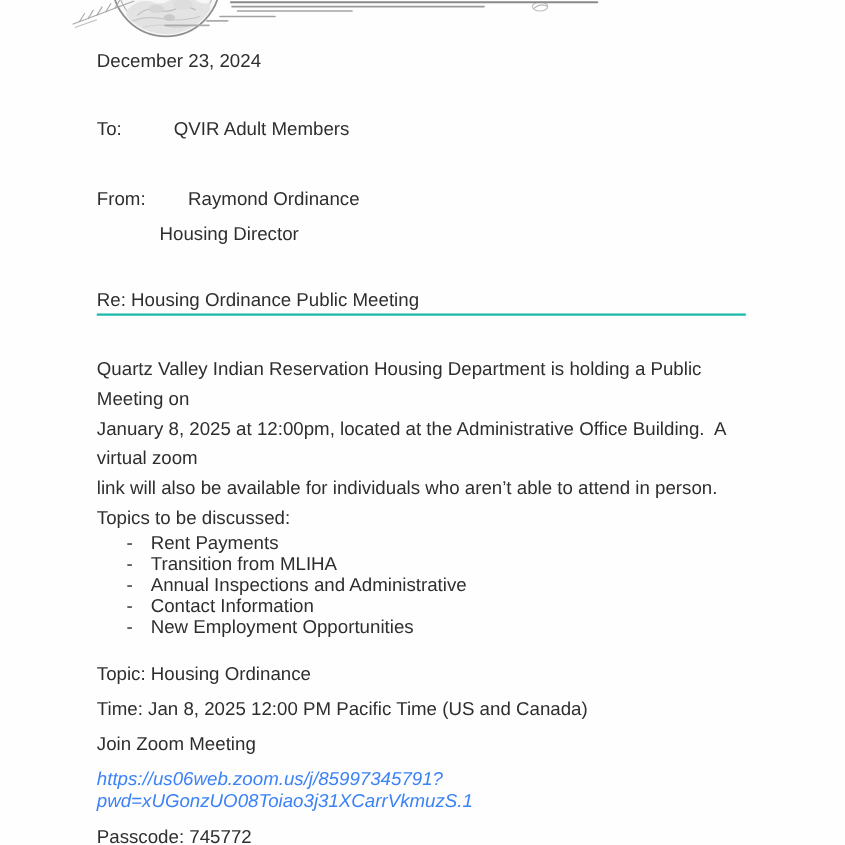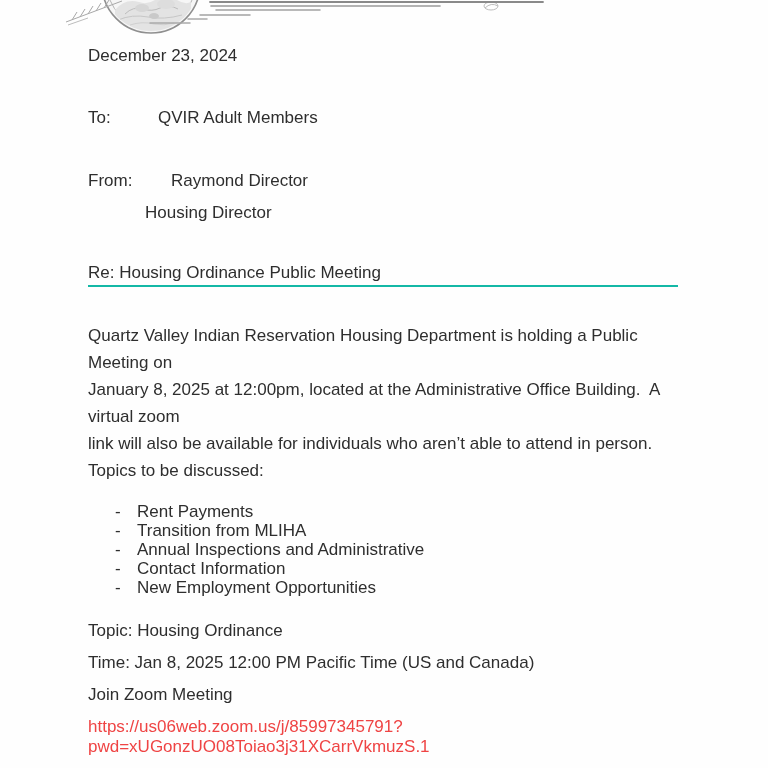--- a/index.html
+++ b/index.html
@@ -38,37 +38,38 @@
     padding-bottom: 2px;
     border-bottom: 2px solid #14b8a6;
     width: 590px;
   }
 
   .body-paragraph { margin-top: 35px; width: 604px; }
   .body-line { line-height: 27px; white-space: pre-wrap; }
 
   .topics-heading { margin-top: 4px; }
 
-  .topics-list { list-style: none; margin-top: 21px; padding-left: 27px; }
+  .topics-list { list-style: none; margin-top: 3px; padding-left: 27px; }
   .topics-list li {
     line-height: 19px;
     display: flex;
   }
   .topics-list li::before {
     content: attr(data-bullet);
     width: 22px;
     flex: 0 0 22px;
   }
 
   .zoom-line { margin-top: 12px; }
   .zoom-line.first { margin-top: 24px; }
   a.zoom-link {
-    color: #ef4444;
+    color: #3b82f6;
     text-decoration: none;
     display: inline-block;
+    font-style: italic;
   }
 </style>
 </head>
 <body>
 
 <div class="page">
 
   <div class="letterhead">
     <svg width="560" height="50" viewBox="0 0 560 50" aria-hidden="true">
       <defs>
@@ -120,21 +121,21 @@
 
     <div class="date-line">December 23, 2024</div>
 
     <div class="addr-row to">
       <span class="addr-label to-label">To:</span>
       <span class="addr-value">QVIR Adult Members</span>
     </div>
 
     <div class="addr-row from">
       <span class="addr-label from-label">From:</span>
-      <span class="addr-value">Raymond Director</span>
+      <span class="addr-value">Raymond Ordinance</span>
     </div>
     <div class="from-title">Housing Director</div>
 
     <div class="subject-block">
       <span>Re: Housing Ordinance Public Meeting</span>
     </div>
 
     <div class="body-paragraph">
 
         <div class="body-line">Quartz Valley Indian Reservation Housing Department is holding a Public Meeting on</div>

